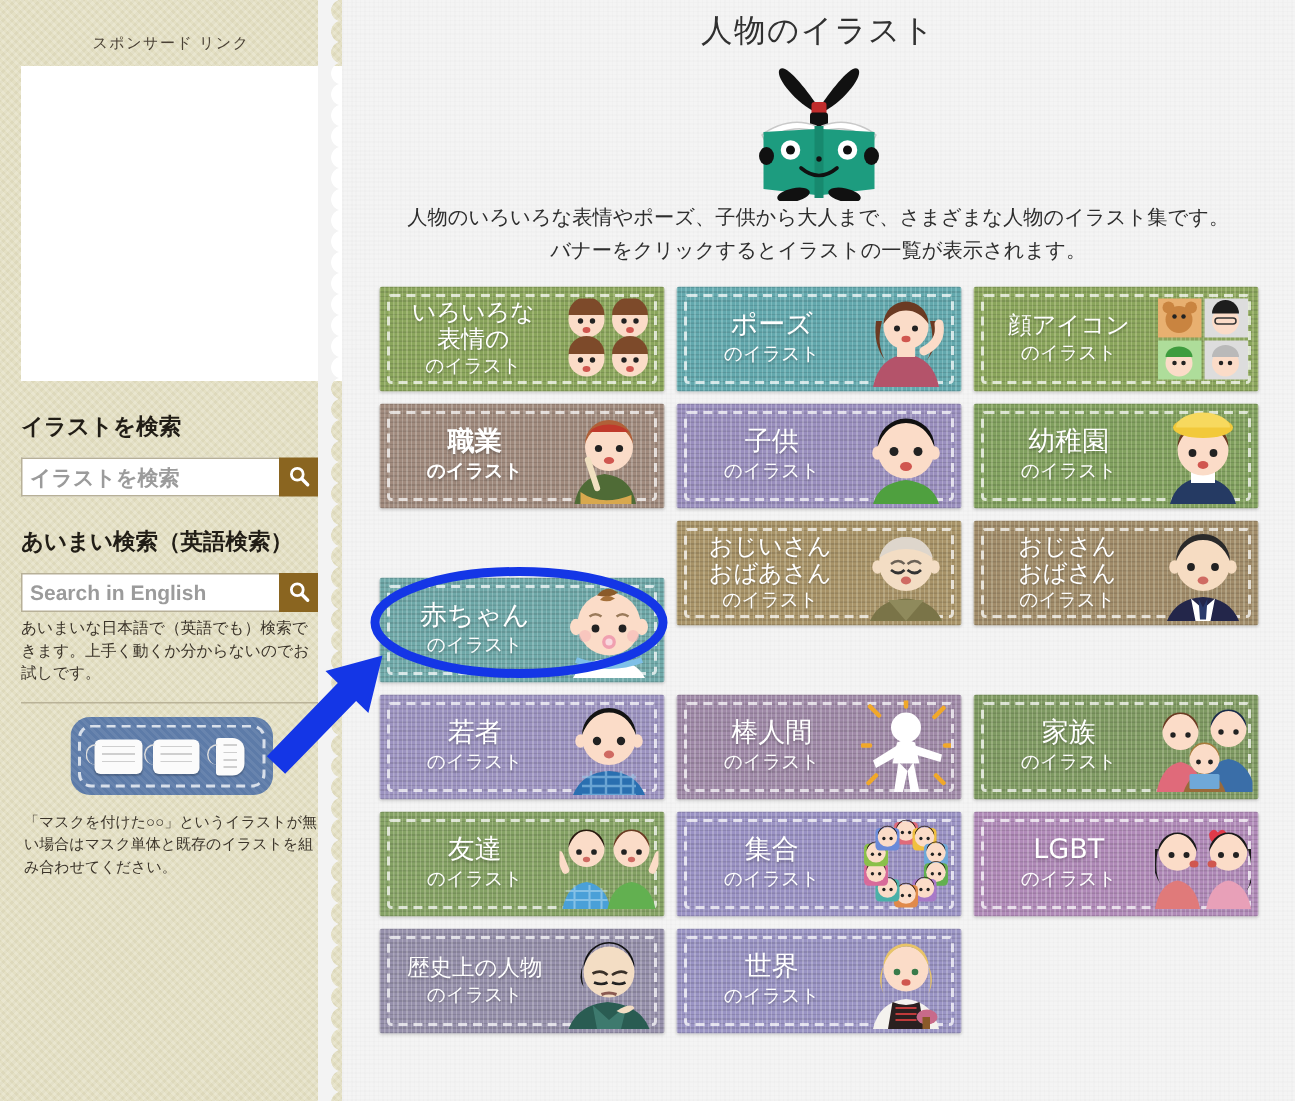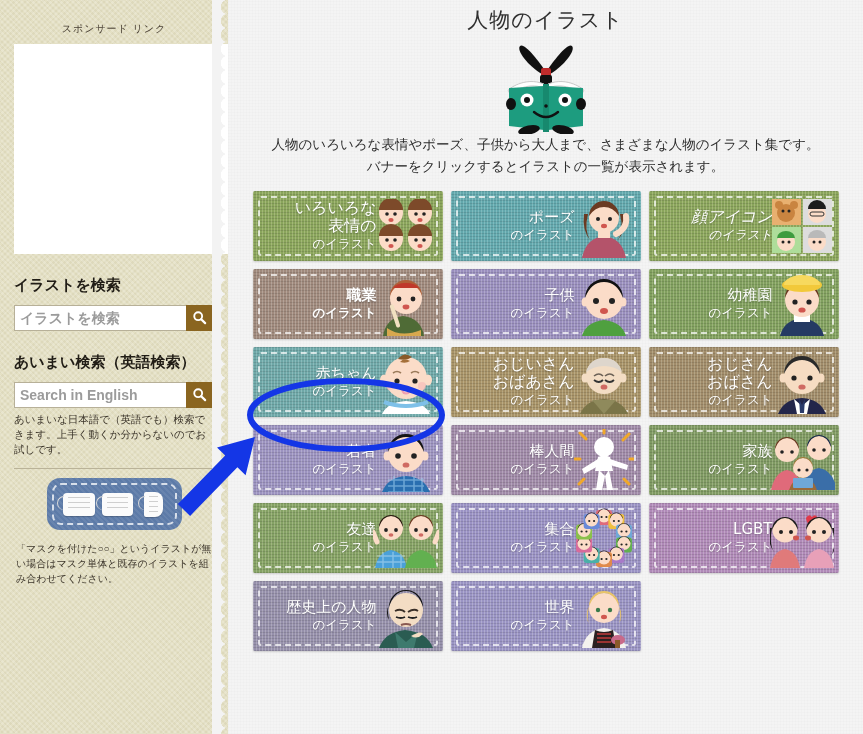--- a/index.html
+++ b/index.html
@@ -266,28 +266,28 @@
     border-radius: 3px;
     pointer-events: none;
   }
   .banner .labels {
     position: absolute;
     left: 0; top: 0; bottom: 0;
     width: 124px;
     display: flex;
     flex-direction: column;
     justify-content: center;
-    align-items: flex-end;
+    align-items: center;
     padding-left: 4px;
     z-index: 2;
   }
   .banner .labels.two-line { padding-left: 2px; }
   .banner .big {
     color: #fff;
-    font-size: 15px;
+    font-size: 18px;
     line-height: 1.12;
     text-shadow: 0 1px 2px rgba(0,0,0,.28);
     white-space: nowrap;
     font-family: "DejaVu Sans", sans-serif;
   }
   .banner .big.sm { font-size: 16px; }
   .banner .big.xs { font-size: 15px; }
   .banner .sub {
     color: #fff;
     font-size: 12.5px;
@@ -456,21 +456,21 @@
     <path d="M13 22 a15 15 0 0 1 30 0 q-6-9-15-9 t-15 9z" fill="#6b3a22"></path>
     <path d="M12 20 q-4 16 2 26 q-8-10-6-26z" fill="#6b3a22"></path>
     <path d="M44 20 q4 16-2 26 q8-10 6-26z" fill="#6b3a22"></path>
     <circle cx="22" cy="25" r="2" fill="#222"></circle>
               <circle cx="34" cy="25" r="2" fill="#222"></circle>
     <ellipse cx="28" cy="32" rx="3" ry="2.2" fill="#d0564f"></ellipse>
     <path d="M40 40 q12-6 10-18" stroke="#fbdcc8" stroke-width="6" fill="none" stroke-linecap="round"></path>
   </svg>
           </div>
         </div>
-        <div class="banner" style="background: repeating-linear-gradient(90deg, rgba(255, 255, 255, 0.12) 0px, rgba(255, 255, 255, 0.12) 1px, transparent 1px, transparent 3px), repeating-linear-gradient(0deg, rgba(0, 0, 0, 0.06) 0px, rgba(0, 0, 0, 0.06) 1px, transparent 1px, transparent 3px), rgb(138, 165, 92); font-style: italic;">
+        <div class="banner" style="background: repeating-linear-gradient(90deg, rgba(255, 255, 255, 0.12) 0px, rgba(255, 255, 255, 0.12) 1px, transparent 1px, transparent 3px), repeating-linear-gradient(0deg, rgba(0, 0, 0, 0.06) 0px, rgba(0, 0, 0, 0.06) 1px, transparent 1px, transparent 3px), rgb(138, 165, 92);">
           <div class="tex"></div>
           <div class="dashborder"></div>
           <div class="labels">
             <div class="big sm">顔アイコン</div>
             <div class="sub">のイラスト</div>
           </div>
           <div class="art">
             <svg viewBox="0 0 62 56" width="62" height="56">
     <rect x="1" y="1" width="29" height="26" fill="#e8b070"></rect>
               <circle cx="15" cy="15" r="9" fill="#c98440"></circle>
@@ -550,21 +550,21 @@
     <circle cx="27" cy="28" r="17" fill="#fbdcc8"></circle>
     <path d="M10 26 a17 17 0 0 1 34 0 q-5-14-17-14 t-17 14z" fill="#6b3a22"></path>
     <ellipse cx="27" cy="13" rx="20" ry="7" fill="#f2c93a"></ellipse>
     <path d="M9 13 a18 10 0 0 1 36 0z" fill="#f7d95e"></path>
     <circle cx="20" cy="30" r="2.6" fill="#222"></circle>
               <circle cx="34" cy="30" r="2.6" fill="#222"></circle>
     <ellipse cx="27" cy="38" rx="3.6" ry="2.6" fill="#d0564f"></ellipse>
   </svg>
           </div>
         </div>
-        <div class="banner" style="background: repeating-linear-gradient(90deg, rgba(255, 255, 255, 0.12) 0px, rgba(255, 255, 255, 0.12) 1px, transparent 1px, transparent 3px), repeating-linear-gradient(0deg, rgba(0, 0, 0, 0.06) 0px, rgba(0, 0, 0, 0.06) 1px, transparent 1px, transparent 3px), rgb(111, 168, 168);">
+        <div class="banner" style="background: repeating-linear-gradient(90deg, rgba(255, 255, 255, 0.12) 0px, rgba(255, 255, 255, 0.12) 1px, transparent 1px, transparent 3px), repeating-linear-gradient(0deg, rgba(0, 0, 0, 0.06) 0px, rgba(0, 0, 0, 0.06) 1px, transparent 1px, transparent 3px), rgb(111, 168, 168); margin-top: 38px;">
           <div class="tex"></div>
           <div class="dashborder"></div>
           <div class="labels">
             <div class="big">赤ちゃん</div>
             <div class="sub">のイラスト</div>
           </div>
           <div class="art">
             <svg viewBox="0 0 60 64" width="60" height="64">
     <path d="M6 64 q6-12 24-13 q18 1 24 13z" fill="#fff"></path>
     <path d="M8 52 q22 8 44 0" stroke="#7ec0e8" stroke-width="4" fill="none"></path>

